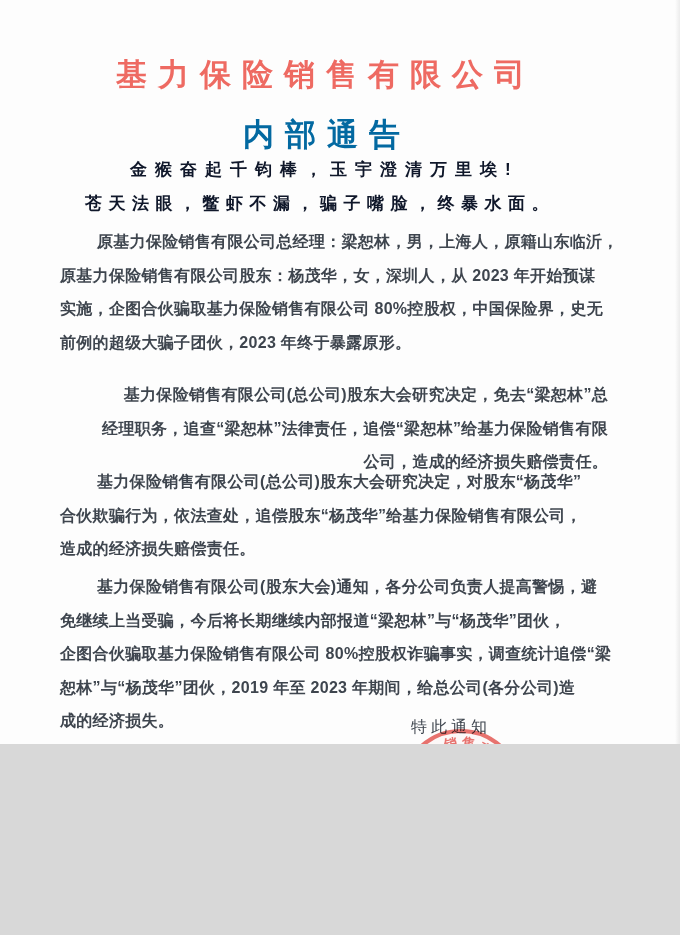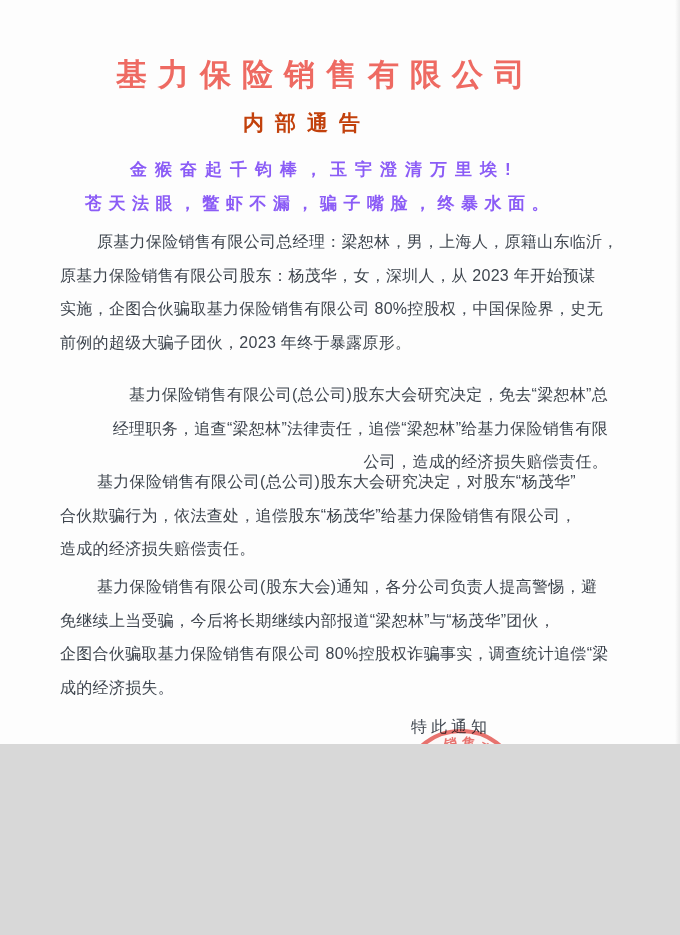--- a/index.html
+++ b/index.html
@@ -9,30 +9,30 @@
     font-family:"Liberation Sans","DejaVu Sans",sans-serif;
     color:#3e454e;
   }
   .abs{position:absolute;}
   
   .company-title{
     left:116px;top:57px;font-size:31px;font-weight:bold;line-height:1.15;
     letter-spacing:11px;color:#ee6a62;white-space:nowrap;
   }
   .notice-title{
-    left:243px;top:111px;font-size:21px;font-weight:bold;line-height:1.15;
-    letter-spacing:11px;color:#c2410c;white-space:nowrap;
+    left:243px;top:117px;font-size:31px;font-weight:bold;line-height:1.15;
+    letter-spacing:11px;color:#0369a1;white-space:nowrap;
   }
   
-  .slogan{font-weight:bold;font-size:17px;line-height:33.6px;color:#8b5cf6;white-space:nowrap;}
+  .slogan{font-weight:bold;font-size:17px;line-height:33.6px;color:#0f172a;white-space:nowrap;}
   .slogan1{left:130px;top:153px;letter-spacing:8px;}
   .slogan2{left:85px;top:187px;letter-spacing:6.5px;}
   
   .par{left:60px;width:548px;font-size:16px;line-height:33.6px;letter-spacing:0.3px;}
-  .par .line{white-space:nowrap;}
+  .par .line{white-space:nowrap;font-weight:bold;}
   .par .ind{text-indent:37px;}
   .p1{top:225px;} .p2{top:378px;text-align:right;} .p3{top:465px;} .p4{top:570px;}
   
   .closing{font-size:16px;line-height:22px;white-space:nowrap;}
   .notice-word{left:411px;top:716px;letter-spacing:4px;}
   .sig1{left:345px;top:779px;font-size:15.5px;}
   .sig2{left:295px;top:816px;font-size:15.5px;}
   .date{left:352px;top:855px;font-size:15.5px;letter-spacing:1px;}
   
   .round-seal{left:398px;top:727px;width:126px;height:126px;opacity:0.82;mix-blend-mode:multiply;}
@@ -79,20 +79,21 @@
   <div class="abs par p3">
     <div class="line ind">基力保险销售有限公司(总公司)股东大会研究决定，对股东“杨茂华”</div>
     <div class="line">合伙欺骗行为，依法查处，追偿股东“杨茂华”给基力保险销售有限公司，</div>
     <div class="line">造成的经济损失赔偿责任。</div>
   </div>
 
   <div class="abs par p4">
     <div class="line ind">基力保险销售有限公司(股东大会)通知，各分公司负责人提高警惕，避</div>
     <div class="line">免继续上当受骗，今后将长期继续内部报道“梁恕林”与“杨茂华”团伙，</div>
     <div class="line">企图合伙骗取基力保险销售有限公司 80%控股权诈骗事实，调查统计追偿“梁</div>
+    <div class="line">恕林”与“杨茂华”团伙，2019 年至 2023 年期间，给总公司(各分公司)造</div>
     <div class="line">成的经济损失。</div>
   </div>
 
   <div class="abs closing notice-word">特此通知</div>
   <div class="abs closing sig1">基力保险销售有限公司(股东大会)</div>
   <div class="abs closing sig2">基力保险销售有限公司(执行董事)杨广怀</div>
   <div class="abs closing date">2023 年 4 月 13 日</div>
 
   <svg class="abs round-seal" viewBox="0 0 126 126" xmlns="http://www.w3.org/2000/svg">
     <defs>

